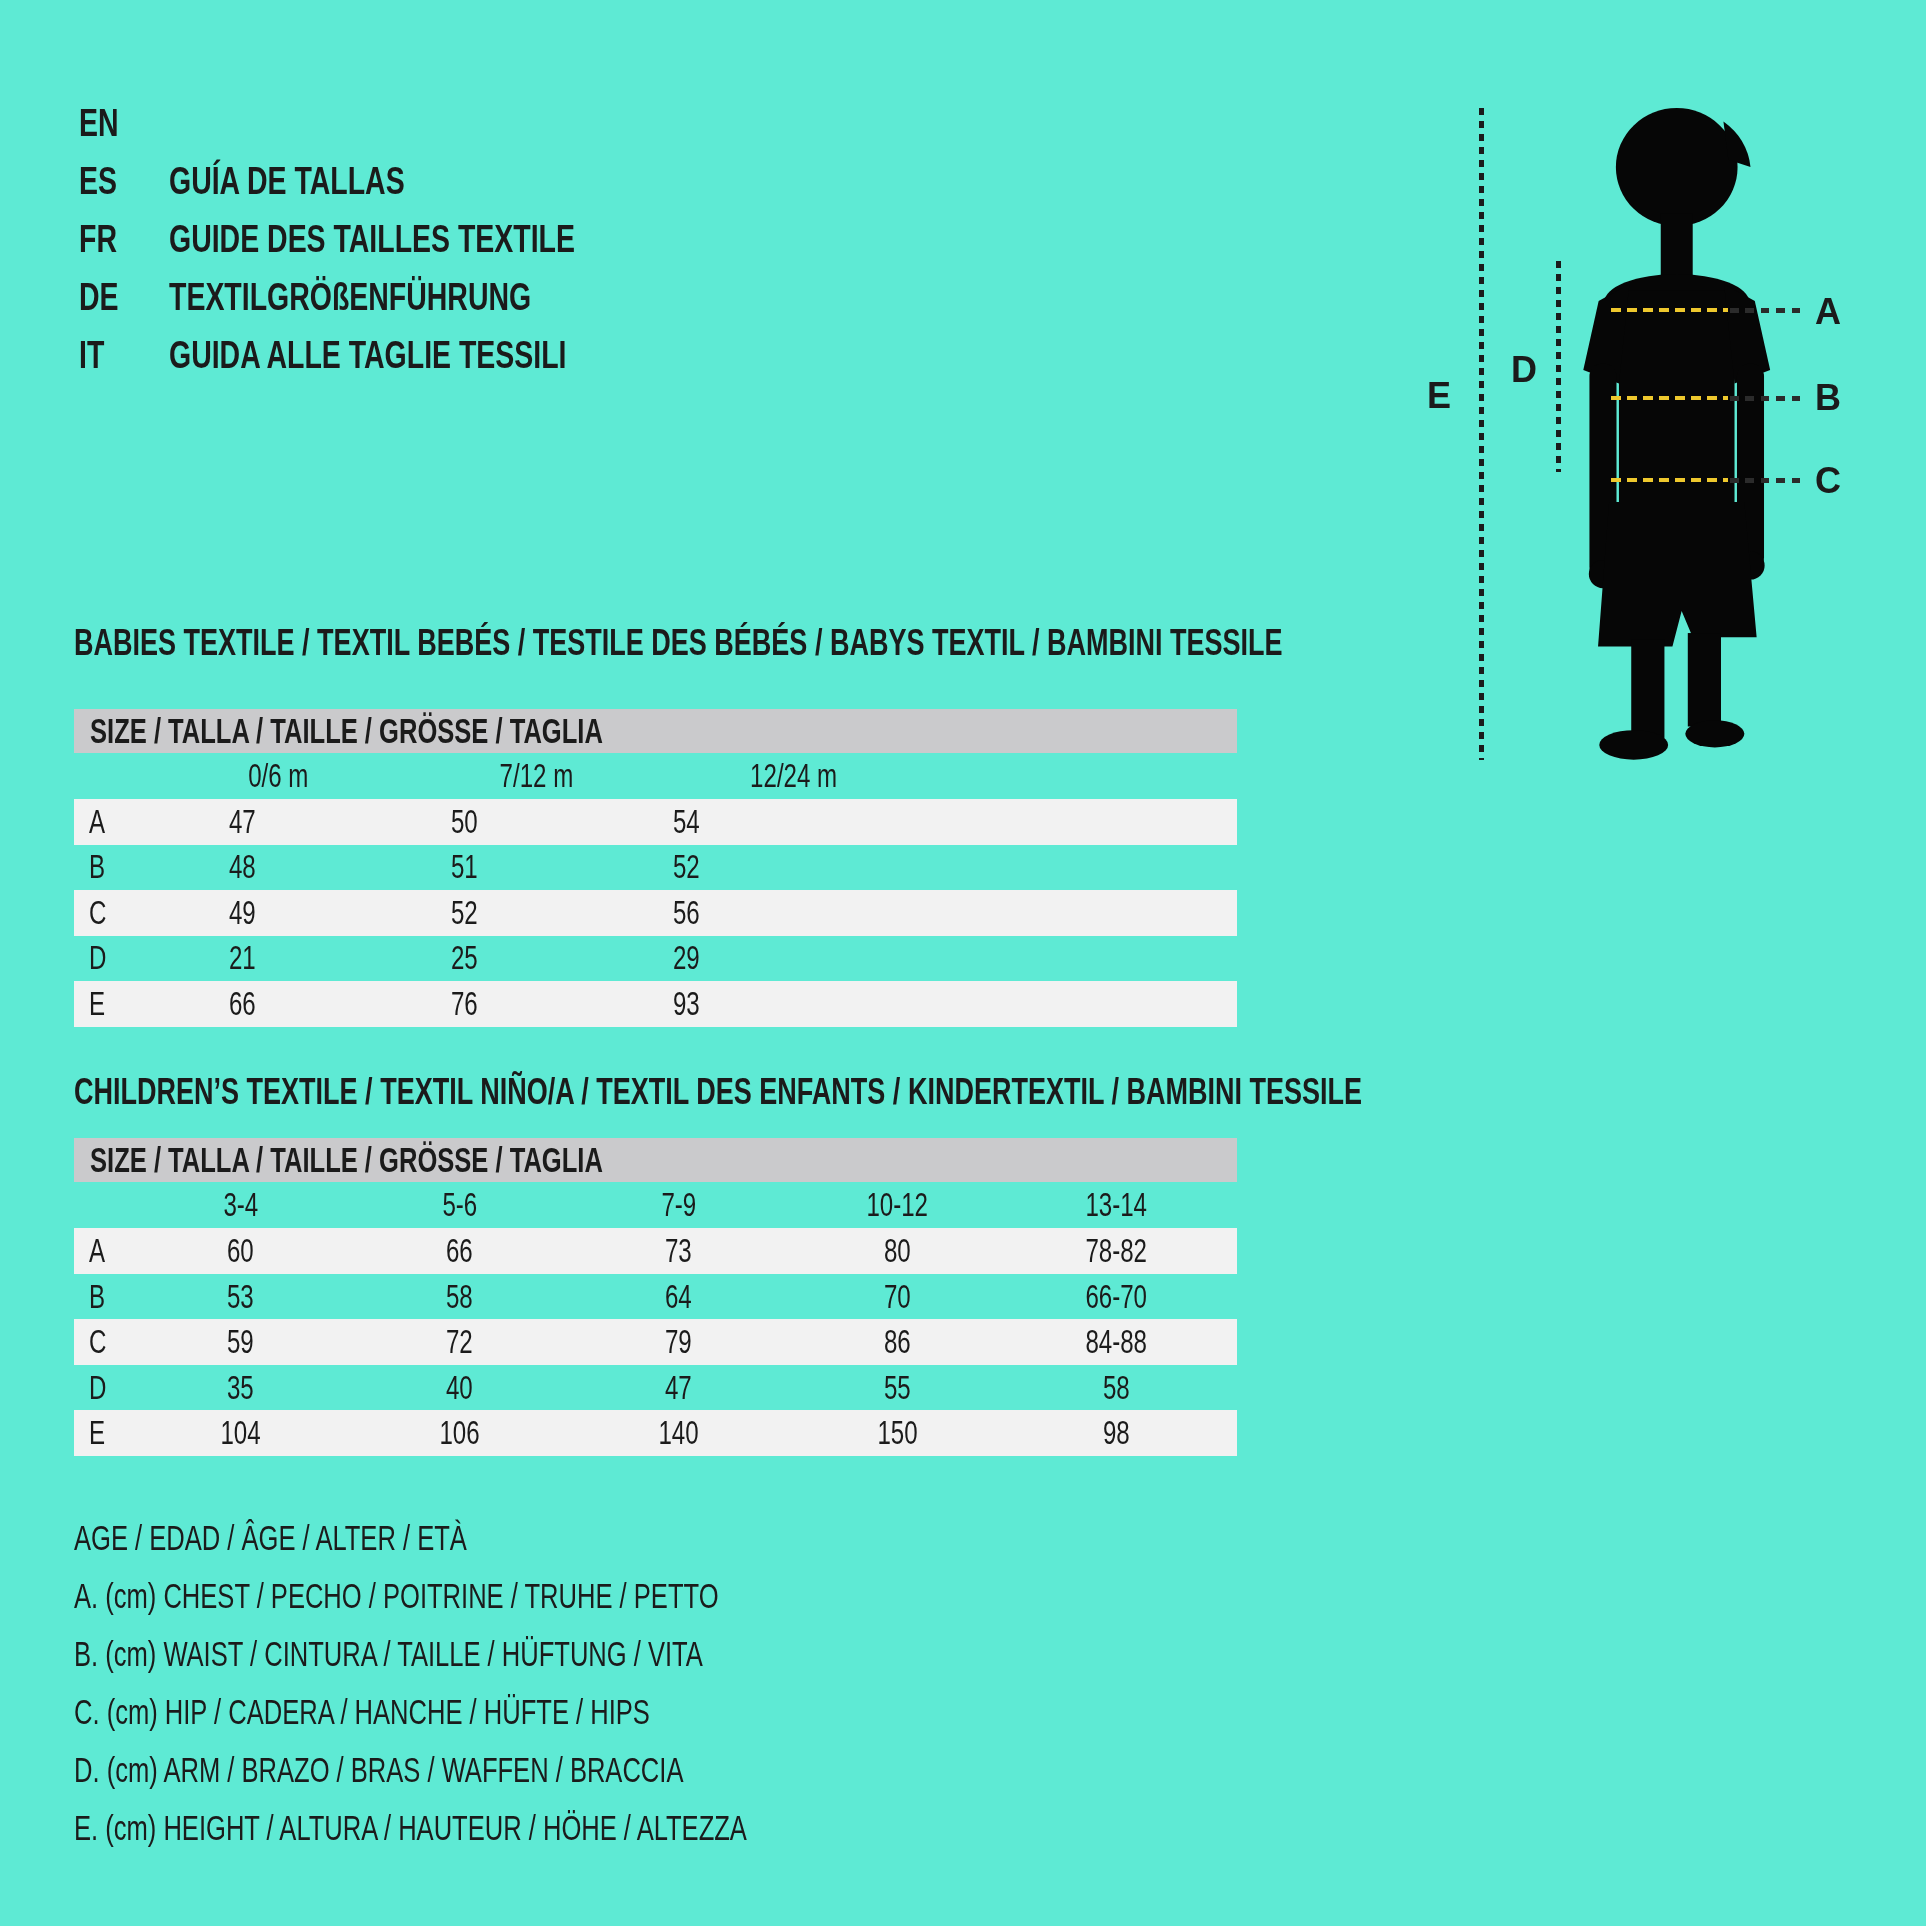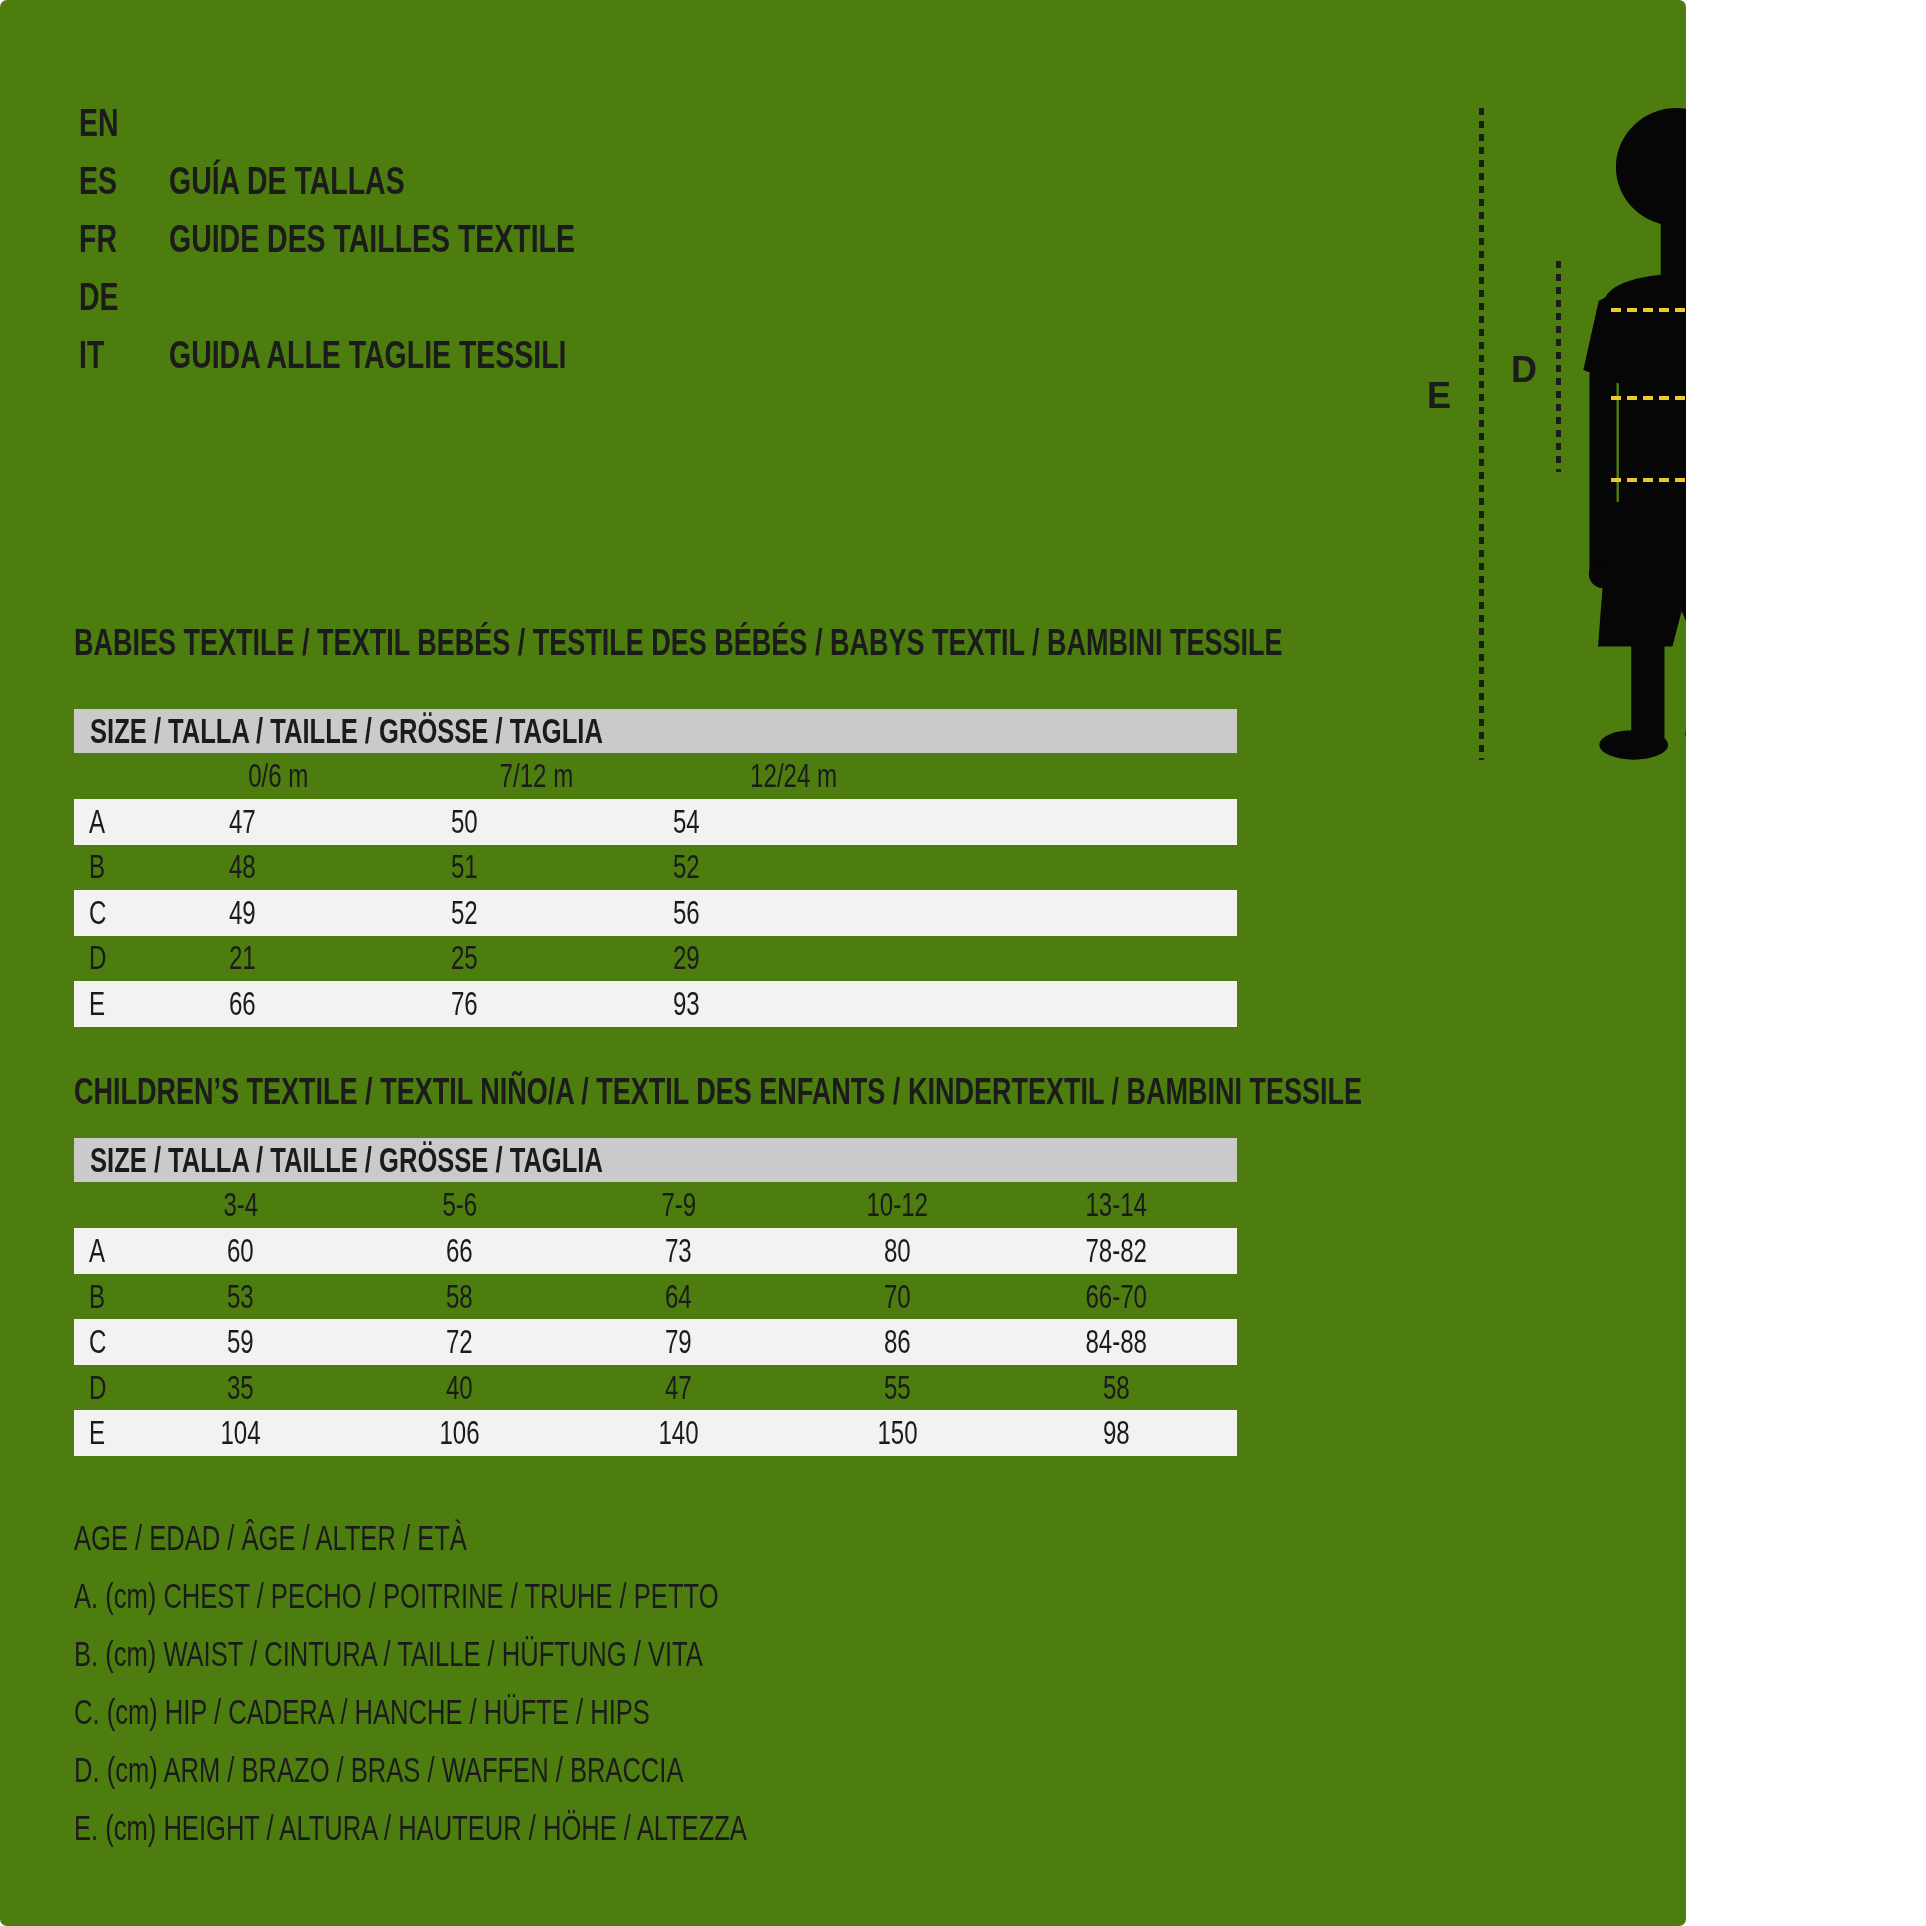--- a/index.html
+++ b/index.html
@@ -5,22 +5,22 @@
   :root{
     --ink:#1b1b1b;
     --bar:#cacacc;
     --alt:#f2f2f2;
     --yellow:#eec82d;
     --dash:#2b2b2b;
     --sil:#060606;
   }
   html,body{margin:0;padding:0;background:#ffffff;}
   #canvas{
-    position:relative;width:1686px;height:1926px;background:#4d7c0f;overflow:hidden;
-    font-family:"Liberation Sans","DejaVu Sans",sans-serif;color:var(--ink);border-radius:7px;
+    position:relative;width:1926px;height:1926px;background:#5eead4;overflow:hidden;
+    font-family:"Liberation Sans","DejaVu Sans",sans-serif;color:var(--ink);
   }
   .cx{display:inline-block;transform:scaleX(.73);transform-origin:0 50%;white-space:nowrap;}
   .cxc{display:inline-block;transform:scaleX(.73);transform-origin:50% 50%;white-space:nowrap;}
 
   
   .lang-header{position:absolute;left:79px;top:94px;}
   .lang-row{display:flex;height:58px;align-items:center;font-weight:700;font-size:39px;}
   .lang-row .code{width:90px;flex:0 0 90px;}
   .lang-row .ltitle{flex:1;}
 
@@ -83,20 +83,21 @@
     <div class="lang-row">
       <span class="code"><span class="cx">ES</span></span>
       <span class="ltitle"><span class="cx">GUÍA DE TALLAS</span></span>
     </div>
     <div class="lang-row">
       <span class="code"><span class="cx">FR</span></span>
       <span class="ltitle"><span class="cx">GUIDE DES TAILLES TEXTILE</span></span>
     </div>
     <div class="lang-row">
       <span class="code"><span class="cx">DE</span></span>
+      <span class="ltitle"><span class="cx">TEXTILGRÖßENFÜHRUNG</span></span>
     </div>
     <div class="lang-row">
       <span class="code"><span class="cx">IT</span></span>
       <span class="ltitle"><span class="cx">GUIDA ALLE TAGLIE TESSILI</span></span>
     </div>
   </section>
 
   <section>
     <div class="vline e-line"></div>
     <div class="vline d-line"></div>

